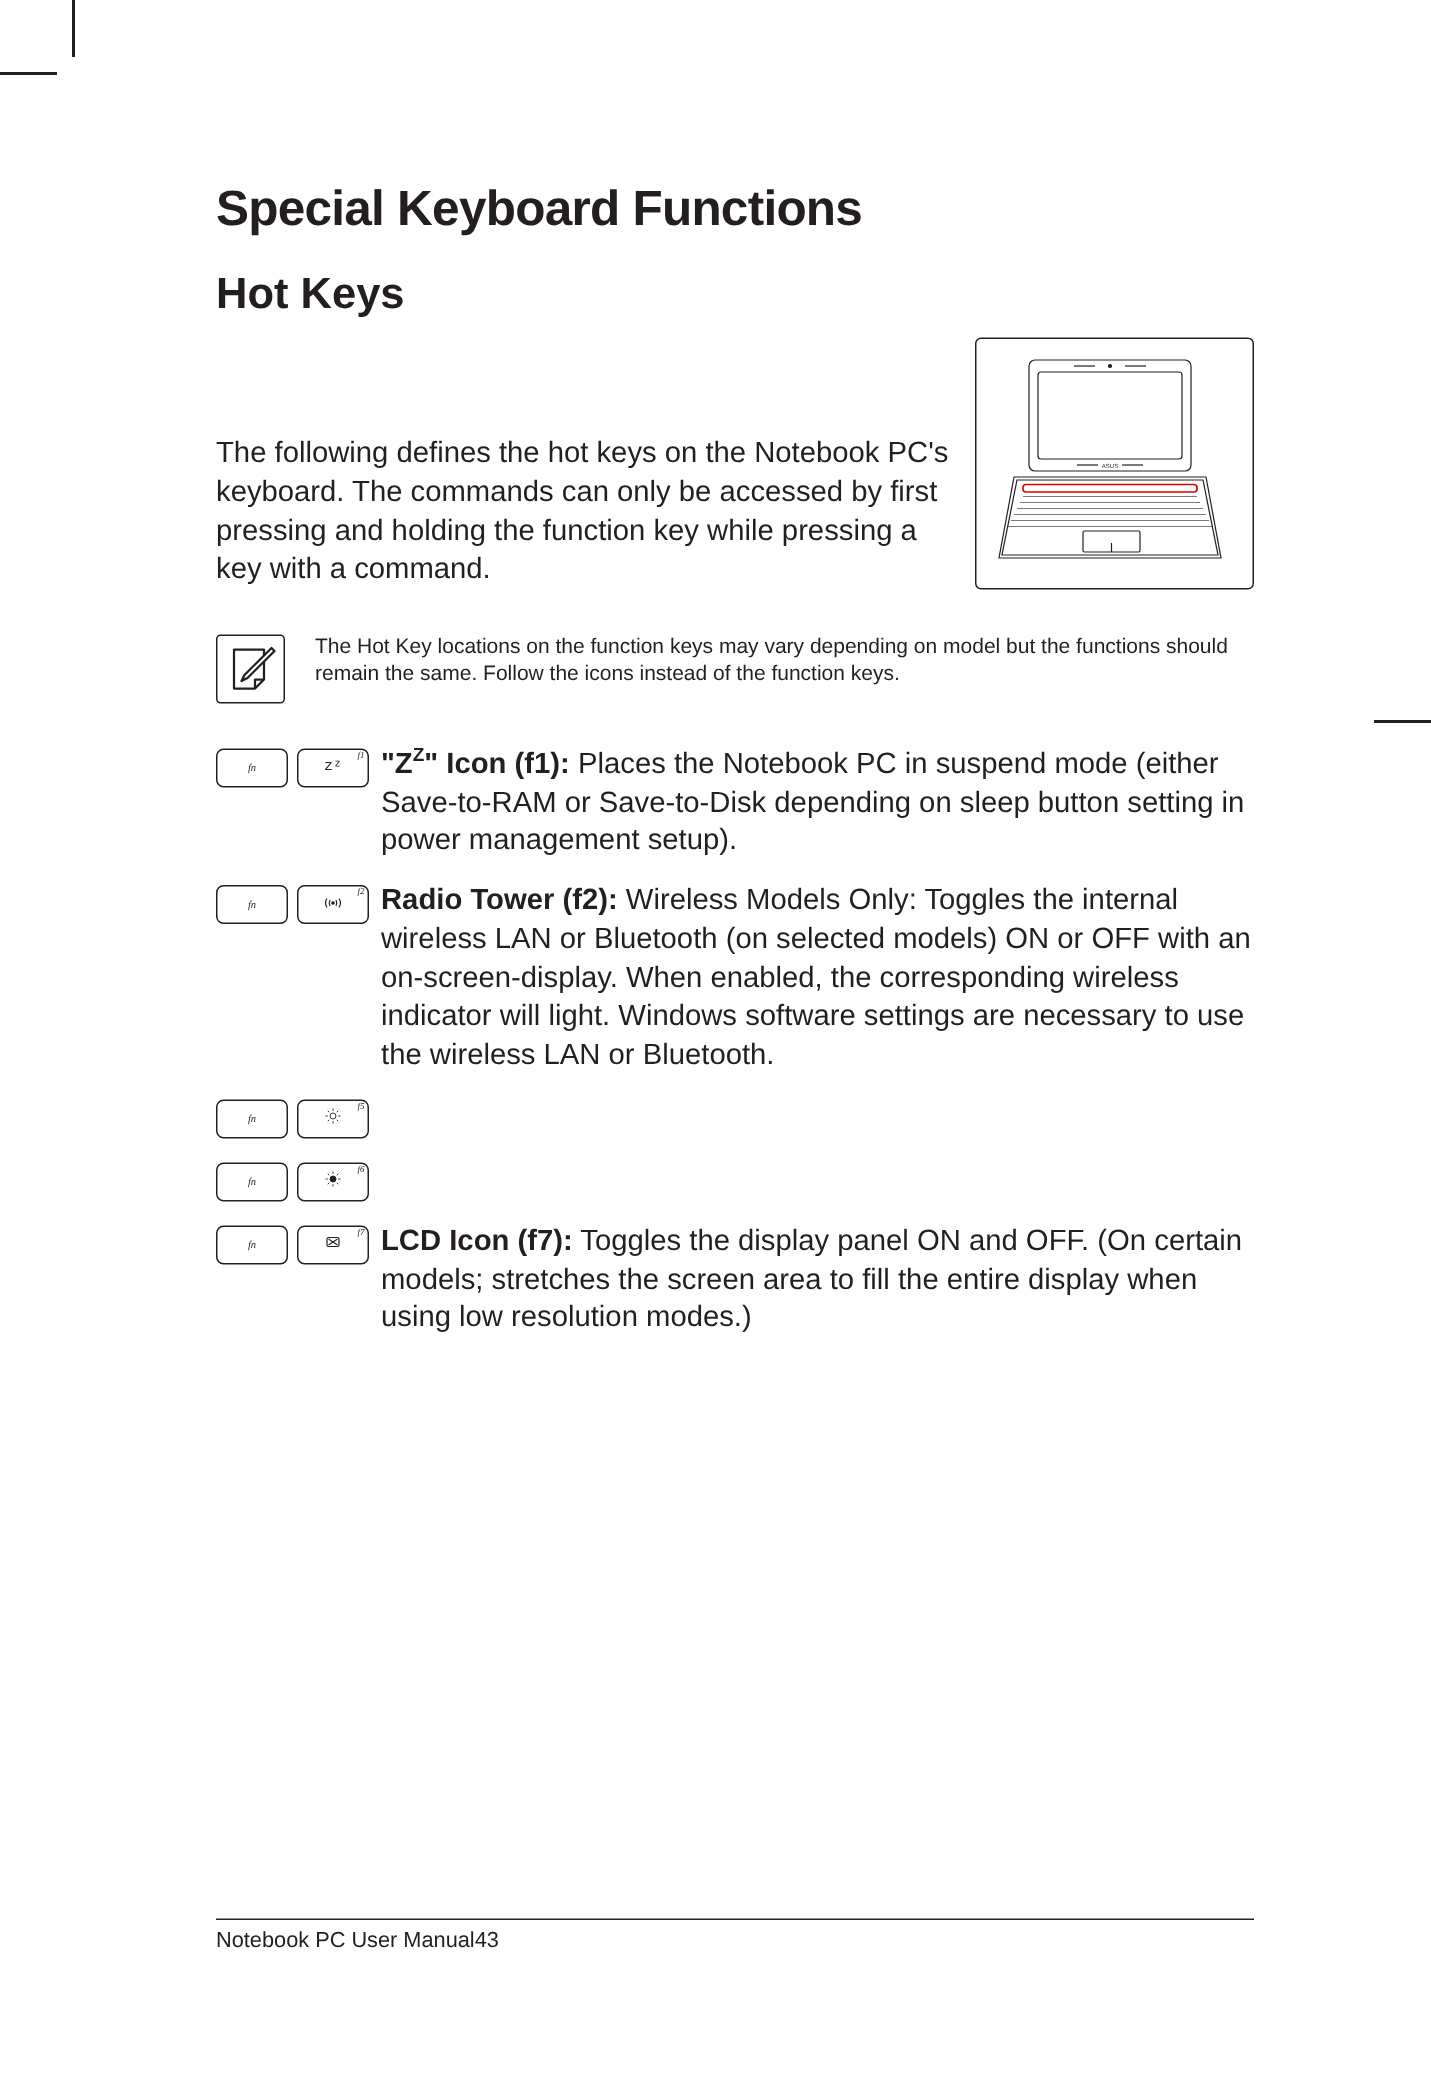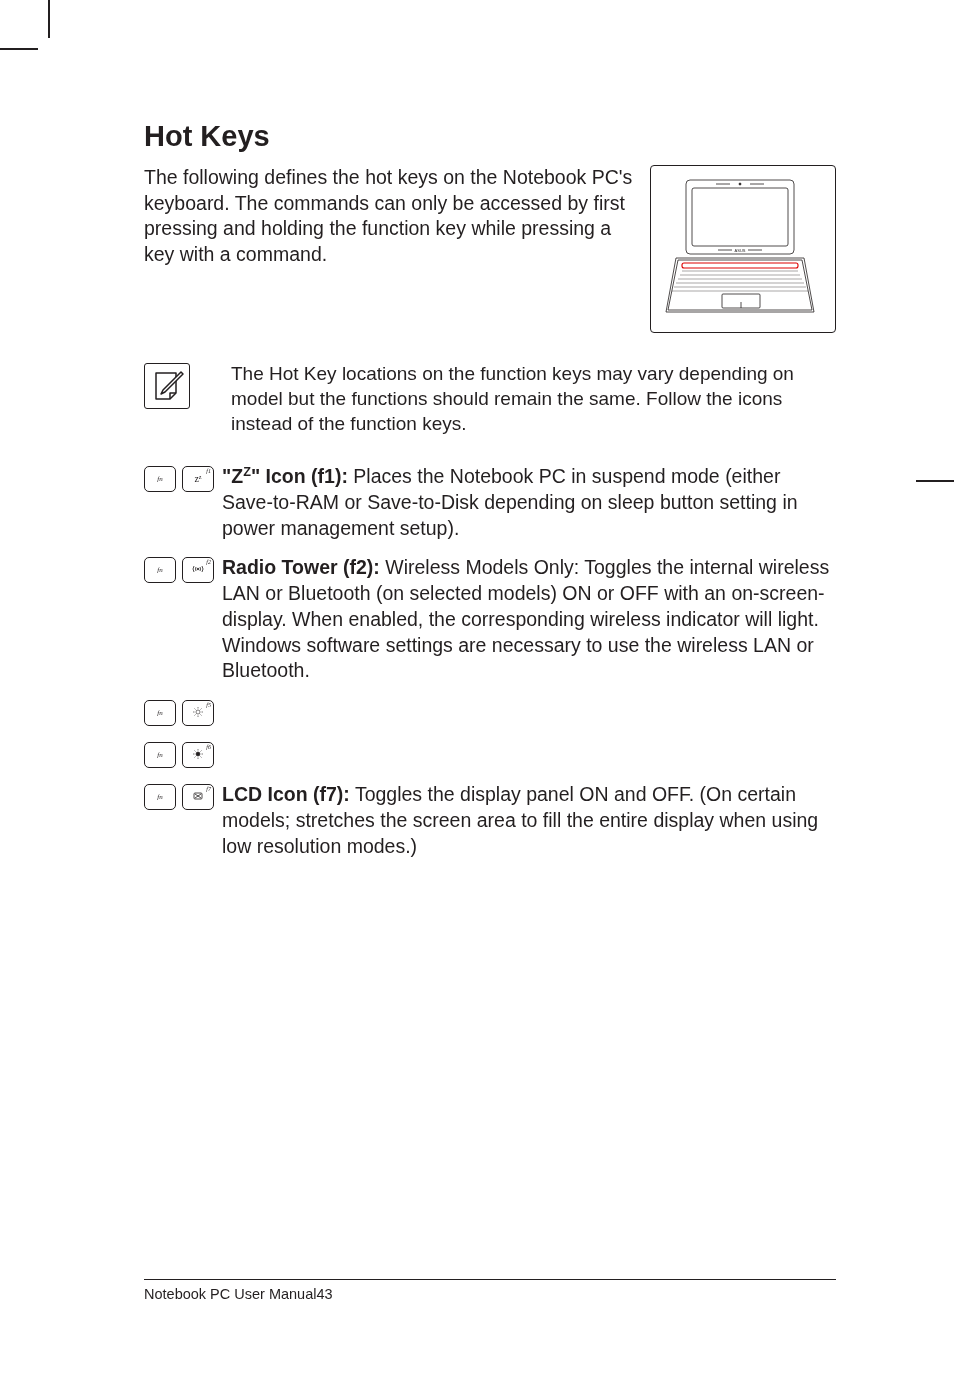--- a/index.html
+++ b/index.html
@@ -31,20 +31,21 @@
   h2 {
     font-size: 29px;
     font-weight: 700;
     font-family: Verdana, "Segoe UI", sans-serif;
     margin-bottom: 12px;
   }
   .intro-row {
     display: flex;
     gap: 16px;
     margin-bottom: 28px;
+    align-items: flex-end;
   }
   .intro-text {
     flex: 1;
     font-size: 19.5px;
     line-height: 1.32;
     font-family: "Segoe UI", "Myriad Pro", sans-serif;
   }
   .laptop-box {
     width: 186px;
     height: 168px;
@@ -67,53 +68,52 @@
     border: 1.5px solid #231f20;
     border-radius: 3px;
     display: flex;
     align-items: center;
     justify-content: center;
     flex-shrink: 0;
     margin-top: 2px;
   }
   .note-text {
     flex: 1;
-    font-size: 19px;
+    font-size: 14px;
     line-height: 1.32;
-    margin-left: 21px;
   }
   .fn-row {
     display: flex;
     gap: 6px;
     align-items: flex-start;
     margin-bottom: 14px;
   }
   .key {
-    width: 32px;
+    width: 48px;
     height: 26px;
     border: 1.5px solid #231f20;
     border-radius: 5px;
     display: flex;
     align-items: center;
     justify-content: center;
     flex-shrink: 0;
     font-size: 7px;
     font-style: italic;
     font-family: serif;
     position: relative;
     margin-top: 2px;
   }
   .key .f-label {
     position: absolute;
     top: 1px;
     right: 2px;
     font-size: 6px;
     font-style: italic;
   }
-  .key-icon { font-size: 10px; font-style: normal; line-height: 1; }
+  .key-icon { font-size: 10px; font-style: normal; line-height: 1; font-family: Liberation Mono, monospace; }
   .fn-body {
     flex: 1;
     font-size: 19.5px;
     line-height: 1.32;
     padding-left: 2px;
   }
   .fn-body b { font-weight: 700; }
   sup { font-size: 0.65em; vertical-align: super; line-height: 0; }
   .footer {
     position: absolute;
@@ -127,20 +127,21 @@
   }
 </style>
 </head>
 <body>
 
 <div class="crop-mark-top"></div>
 <div class="crop-mark-left"></div>
 <div class="crop-mark-right"></div>
 
 <div class="page">
+  <h1>Special Keyboard Functions</h1>
   <h2>Hot Keys</h2>
 
   <div class="intro-row">
     <div class="intro-text">The following defines the hot keys on the Notebook PC's keyboard. The commands can only be accessed by first pressing and holding the function key while pressing a key with a command.</div>
     <div class="laptop-box">
       <svg width="170" height="150" viewBox="0 0 170 150">
         <g stroke="#231f20" stroke-width="0.8" fill="none">
           <rect x="28" y="6" width="108" height="74" rx="4"></rect>
           <rect x="34" y="14" width="96" height="58" rx="2"></rect>
           <circle cx="82" cy="10" r="1" fill="#231f20"></circle>

